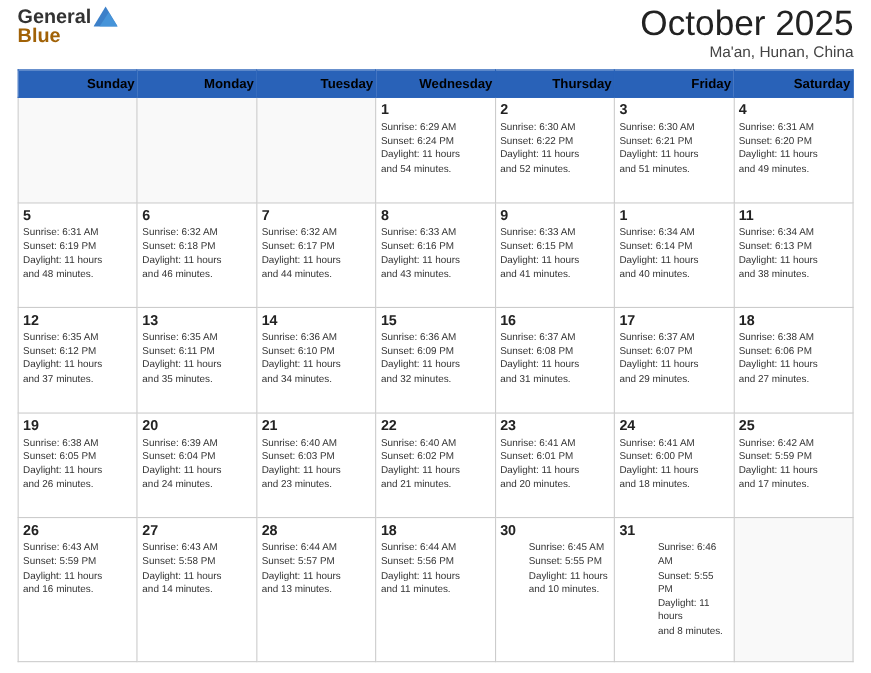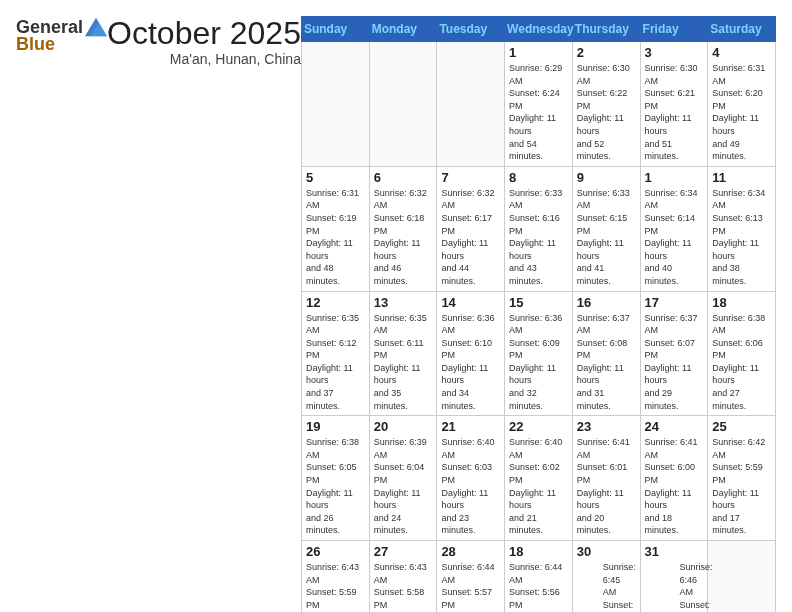--- a/index.html
+++ b/index.html
@@ -6,23 +6,23 @@
     body {
       width: 792px;
       height: 612px;
       font-family: Arial, sans-serif;
       background: #fff;
       overflow: hidden;
     }
     .page {
       width: 792px;
       height: 612px;
-      padding: 16px 16px 10px 16px;
+      padding: 4px 16px 10px 16px;
       display: flex;
-      flex-direction: row;
+      flex-direction: column;
     }
     .header {
       display: flex;
       justify-content: space-between;
       align-items: flex-start;
       margin-bottom: 8px;
     }
     .logo {
       display: flex;
       align-items: center;
@@ -49,22 +49,22 @@
     }
     .calendar {
       flex: 1;
       border: 1px solid #ccc;
       border-collapse: collapse;
       width: 100%;
       table-layout: fixed;
     }
     .calendar th {
       background: #2962b8;
-      color: #7dd3fc;
-      text-align: left;
+      color: #000000;
+      text-align: right;
       font-size: 12px;
       font-weight: bold;
       padding: 5px 2px;
       border: 1px solid #2962b8;
     }
     .calendar td {
       border: 1px solid #ccc;
       vertical-align: top;
       padding: 3px 4px;
       font-size: 9px;

